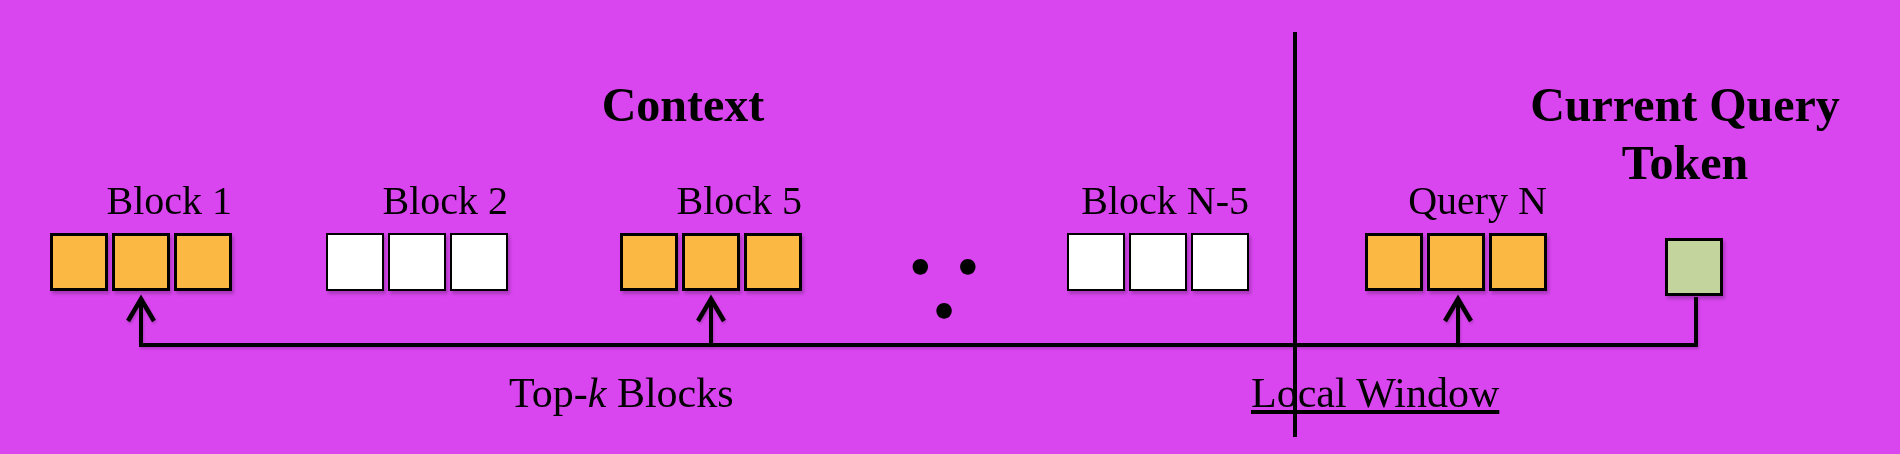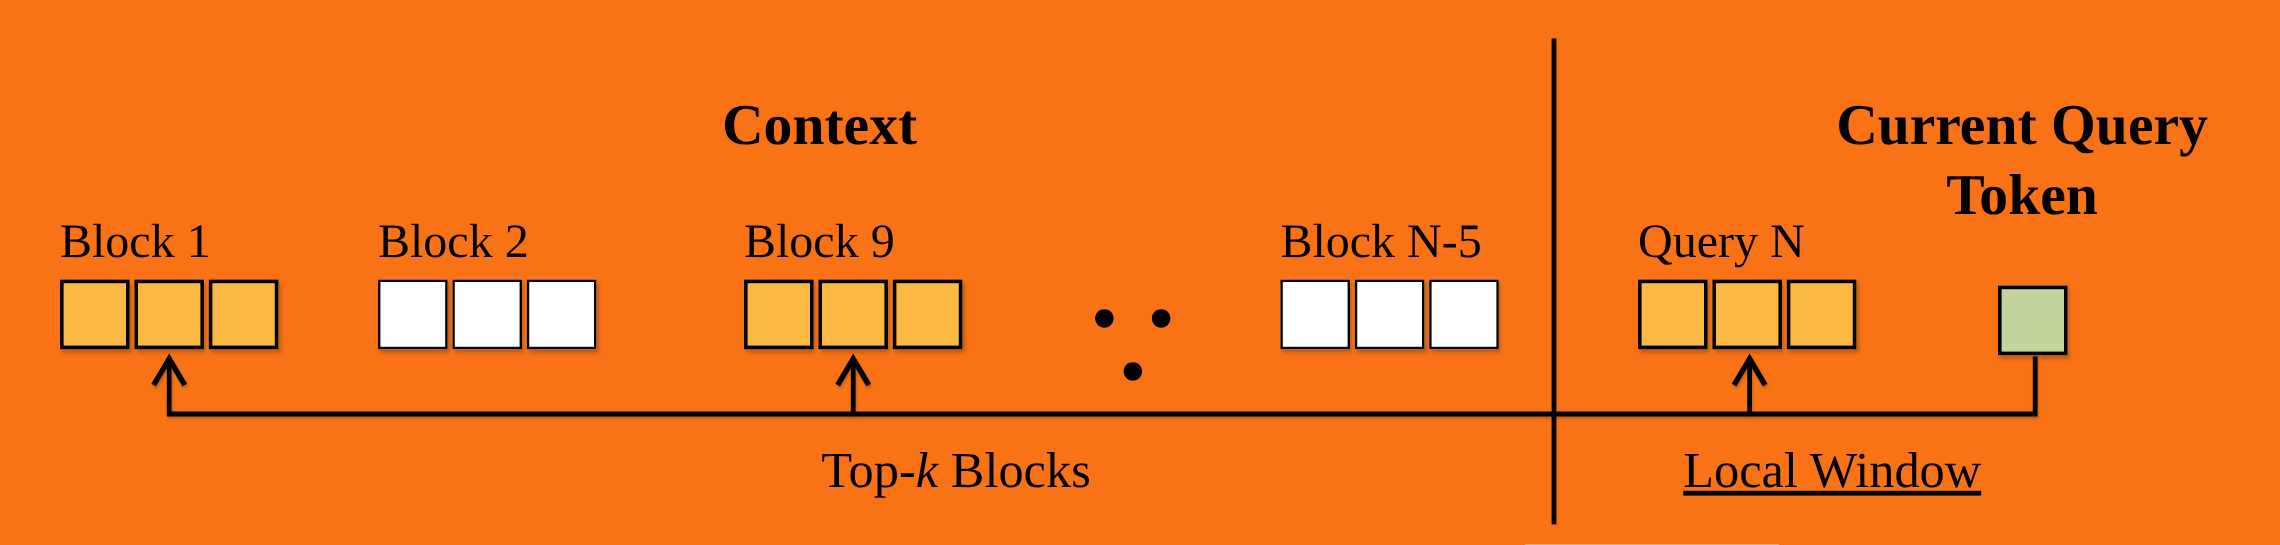--- a/index.html
+++ b/index.html
@@ -1,20 +1,20 @@
 <!DOCTYPE html>
 <html style="--selected-block-fill: #FBB843; --unselected-block-fill: #FFFFFF; --query-token-fill: #C3D49D; --outline: #000000; --connector: #000000;"><head>
 <meta charset="utf-8">
 <style>
   html,body { margin:0; padding:0; background:#ffffff; }
   #figure-canvas {
     position: relative;
     width: 1900px;
     height: 454px;
-    background: #f97316;
+    background: #d946ef;
     font-family: "Liberation Serif", "DejaVu Serif", serif;
     color: #000;
     overflow: hidden;
   }
 
   
   .section-title {
     position: absolute;
     font-weight: bold;
     font-size: 48px;
@@ -23,36 +23,36 @@
     white-space: nowrap;
   }
   #context-title { left: 483px; top: 76px; width: 400px; }
   #query-title   { left: 1505px; top: 76px; width: 360px; white-space: normal; }
 
   
   .block-group { position: absolute; top: 178px; width: 182px; }
   .block-label {
     font-size: 40px;
     line-height: 46px;
-    text-align: left;
+    text-align: right;
     white-space: nowrap;
   }
   .cells { display: flex; gap: 4px; margin-top: 9px; justify-content: center; }
   .cell {
     width: 58px; height: 58px;
     box-sizing: border-box;
     border: 3px solid var(--outline, #000);
     background: var(--unselected-block-fill, #fff);
     box-shadow: 2px 3px 3px rgba(0,0,0,0.22);
   }
   .cell.filled { background: var(--selected-block-fill, #FBB843); }
   .cell.empty  { border-width: 2.5px; }
 
   #block-group-1   { left: 50px; }
-  #block-group-2   { left: 315px; }
+  #block-group-2   { left: 326px; }
   #block-group-3   { left: 620px; }
   #block-group-n1  { left: 1067px; }
   #block-group-n   { left: 1365px; }
 
   
   #ellipsis {
     position: absolute;
     left: 905px; top: 246px; width: 80px;
     font-size: 44px;
     font-weight: bold;
@@ -92,21 +92,21 @@
     fill: none;
     filter: drop-shadow(1px 2px 1px rgba(0,0,0,0.18));
   }
 
   
   .bottom-label {
     position: absolute;
     top: 368px;
     font-size: 42px;
     line-height: 50px;
-    text-align: right;
+    text-align: left;
     white-space: nowrap;
   }
   #top-k-label { left: 509px; width: 400px; }
   #local-window-label { left: 1251px; width: 400px; text-decoration: underline; }
   .italic { font-style: italic; }
 </style>
 </head>
 <body>
 
 <div id="figure-canvas">
@@ -127,21 +127,21 @@
   <div class="block-group" id="block-group-2">
     <div class="block-label">Block 2</div>
     <div class="cells">
       <div class="cell empty"></div>
       <div class="cell empty"></div>
       <div class="cell empty"></div>
     </div>
   </div>
 
   <div class="block-group" id="block-group-3">
-    <div class="block-label">Block 9</div>
+    <div class="block-label">Block 5</div>
     <div class="cells">
       <div class="cell filled"></div>
       <div class="cell filled"></div>
       <div class="cell filled"></div>
     </div>
   </div>
 
   <div id="ellipsis">• • •</div>
 
   <div class="block-group" id="block-group-n1">

